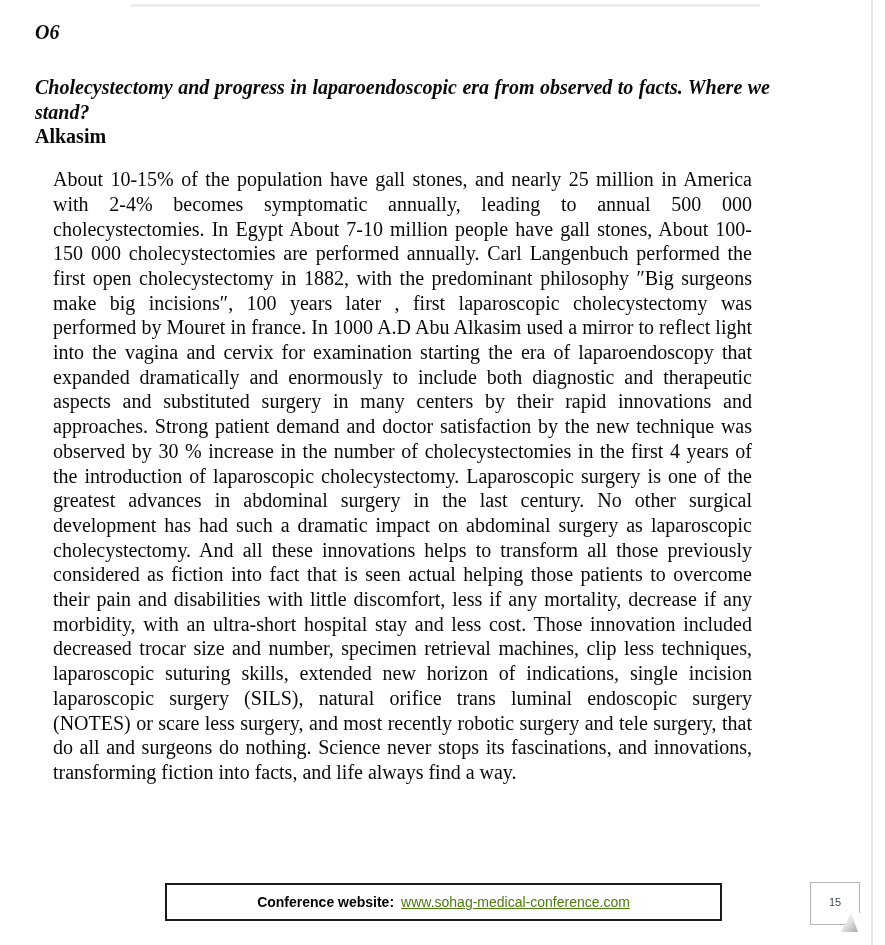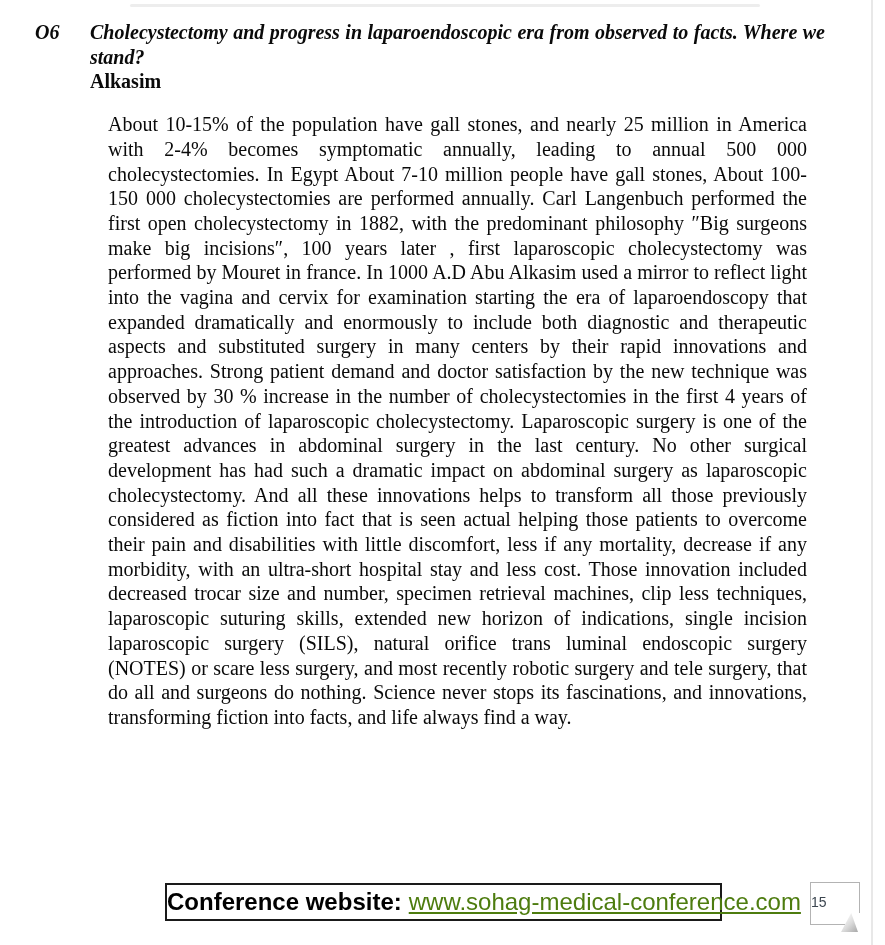--- a/index.html
+++ b/index.html
@@ -22,20 +22,21 @@
     position: absolute; top: 0; left: 871px;
     width: 2px; height: 945px;
     background: #e2e2e2; opacity: .8;
   }
 
   .entry {
     position: absolute;
     top: 20px; left: 35px;
     width: 790px;
     display: flex;
+    flex-direction: column;
   }
   .entry-id {
     width: 55px;
     flex: 0 0 55px;
     font-size: 20px;
     font-weight: bold;
     font-style: italic;
     line-height: 24.7px;
   }
   .entry-body { flex: 1 1 auto; width: 735px; }
@@ -67,22 +68,23 @@
   }
 
   .website-box {
     position: absolute;
     left: 165px; top: 883px;
     width: 553px; height: 34px;
     border: 2px solid #1a1a1a;
     background: #ffffff;
     display: flex;
     align-items: center;
+    justify-content: center;
     font-family: "Liberation Sans", sans-serif;
-    font-size: 24px;
+    font-size: 14px;
     white-space: nowrap;
   }
   .website-label {
     font-weight: bold;
     color: #000000;
     margin-right: 7px;
   }
   .website-link {
     color: #4d7c0f;
     text-decoration: underline;
@@ -91,23 +93,23 @@
   }
 
   .page-badge {
     position: absolute;
     left: 810px; top: 882px;
     width: 50px; height: 43px;
     border: 1px solid #b3b3b3;
     background: #ffffff;
     display: flex;
     align-items: center;
-    justify-content: flex-start;
+    justify-content: center;
     font-family: "Liberation Sans", sans-serif;
-    font-size: 14px;
+    font-size: 11px;
     color: #3c4650;
     box-sizing: border-box;
   }
   .page-number { position: relative; top: -2px; }
   .badge-fold-cover {
     position: absolute;
     right: -1px; bottom: -1px;
     width: 15px; height: 12px;
     background: #ffffff;
   }

